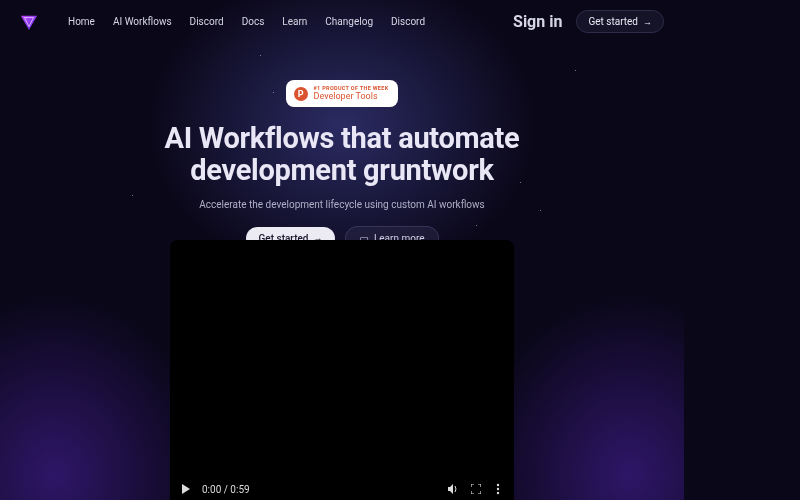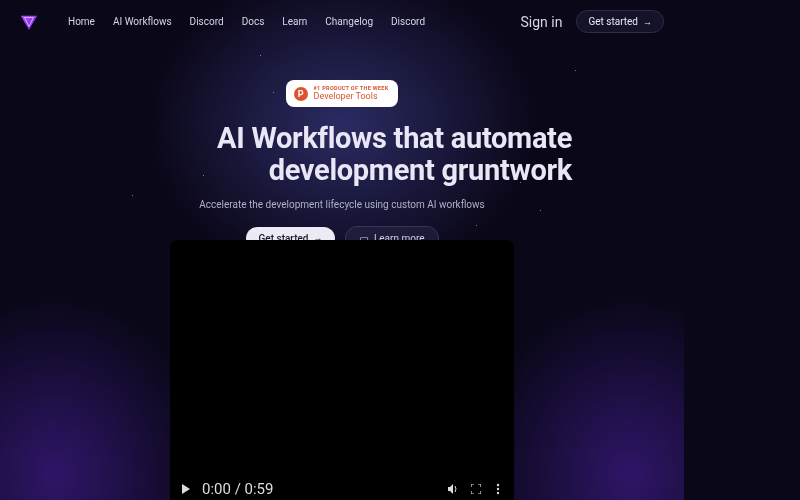--- a/index.html
+++ b/index.html
@@ -31,21 +31,21 @@
   display: flex; align-items: center; padding: 10px 20px;
 }
 .logo {
   display: flex; align-items: center; margin-right: 30px;
 }
 .nav { display: flex; gap: 18px; align-items: center; }
 .nav-link {
   font-size: 10px; color: #d6d6e5; cursor: pointer; white-space: nowrap;
 }
 .header-right { margin-left: auto; display: flex; align-items: center; gap: 14px; }
-.sign-in { font-size: 14px; color: #d6d6e5; cursor: pointer; }
+.sign-in { font-size: 16px; color: #d6d6e5; cursor: pointer; font-weight: bold; }
 .btn-pill {
   background: #151327;
   border: 1px solid #2e2c48;
   color: #e9e9f5;
   font-size: 10px;
   padding: 5px 11px;
   border-radius: 14px;
   display: inline-flex; align-items: center; gap: 5px;
   cursor: pointer;
 }
@@ -58,21 +58,21 @@
   display: flex; align-items: center; gap: 6px; margin-bottom: 16px;
 }
 .ph-circle {
   width: 14px; height: 14px; border-radius: 50%; background: #da552f;
   color: #fff; font-size: 9px; font-weight: 700; display: flex; align-items: center; justify-content: center;
 }
 .ph-text { display: flex; flex-direction: column; line-height: 1.05; }
 .ph-small { font-size: 5.5px; letter-spacing: 0.3px; color: #da552f; font-weight: 700; text-transform: uppercase; }
 .ph-big { font-size: 9px; font-weight: 400; color: #da552f; }
 .hero h1 {
-  font-size: 29px; font-weight: 750; text-align: right; line-height: 1.1;
+  font-size: 29px; font-weight: 750; text-align: center; line-height: 1.1;
   letter-spacing: -0.3px; margin-bottom: 12px; color: #e9e6f5;
   max-width: 460px;
 }
 .hero-sub { font-size: 10px; color: #b0afc7; margin-bottom: 16px; }
 .hero-ctas { display: flex; gap: 10px; align-items: center; }
 .btn-primary {
   background: #ecebf4; color: #1a182e; font-size: 10px; font-weight: 500;
   padding: 6px 13px; border-radius: 14px; border: none; cursor: pointer;
   display: inline-flex; align-items: center; gap: 5px;
 }
@@ -81,21 +81,21 @@
   padding: 6px 13px; border-radius: 14px; border: 1px solid rgba(70,68,110,0.6);
   cursor: pointer; display: inline-flex; align-items: center; gap: 5px;
 }
 .video-box {
   position: absolute; left: 170px; right: 170px; top: 240px; bottom: 0;
   background: #000; border-radius: 8px 8px 0 0;
 }
 .video-controls {
   position: absolute; left: 0; right: 0; bottom: 0; height: 22px;
   display: flex; align-items: center; padding: 0 10px; gap: 10px;
-  color: #ddd; font-size: 15px;
+  color: #ddd; font-size: 10px;
 }
 .vc-spacer { flex: 1; }
 .vc-icon { width: 12px; height: 12px; display: flex; align-items: center; justify-content: center; cursor: pointer; color: #ddd; }
 .arrow { font-size: 9px; }
 </style>
 </head>
 <body>
 
 <div class="page">
   <div class="stars">

